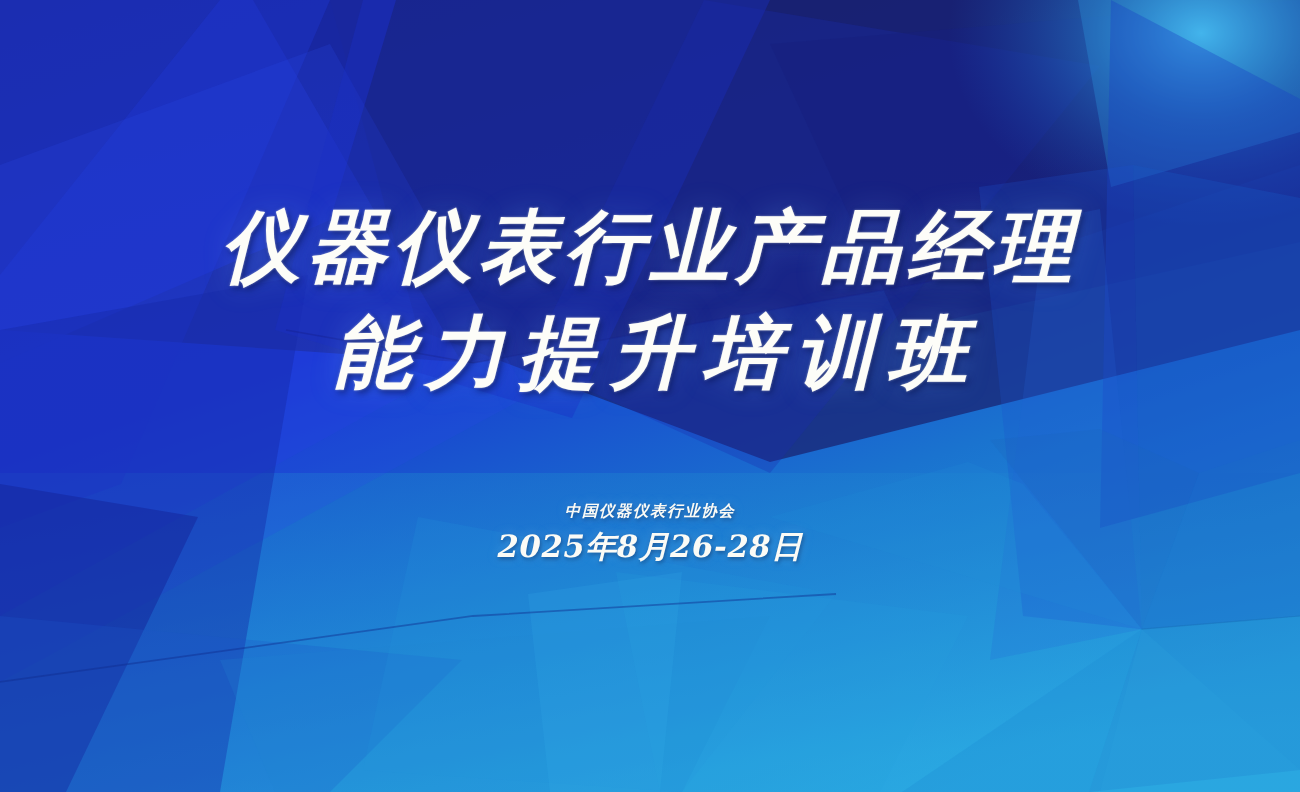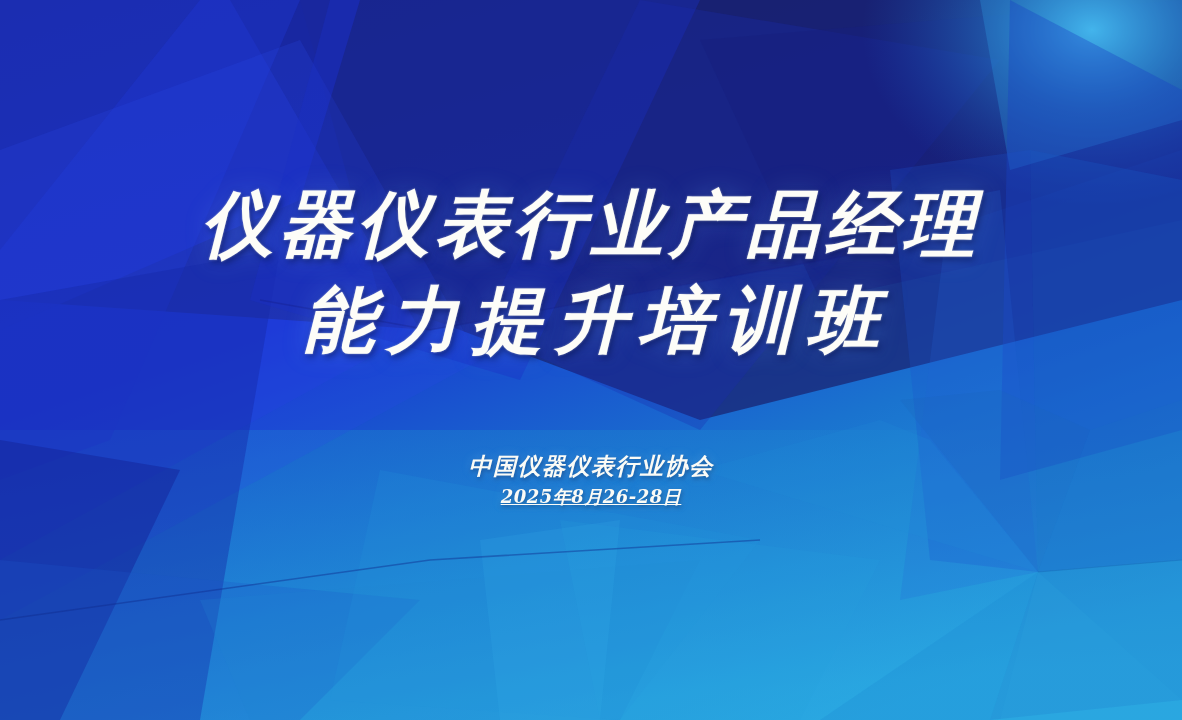--- a/index.html
+++ b/index.html
@@ -57,31 +57,30 @@
     position: absolute;
     top: 450px;
     left: 0;
     width: 1182px;
     text-align: center;
   }
   .subtitle-line {
     color: #fbfbf6;
     font-family: "DejaVu Serif", "Liberation Serif", serif;
     font-weight: 700;
-    font-size: 23px;
+    font-size: 14px;
     line-height: 31px;
     letter-spacing: 1.5px;
     font-style: italic;
     text-shadow: 1px 2px 4px rgba(7,40,95,0.55), 0 0 10px rgba(150,215,255,0.35);
     white-space: nowrap;
   }
   .subtitle-line.date {
-    font-size: 18px;
+    font-size: 28px;
     letter-spacing: 0.5px;
-    text-decoration: underline;
   }
 </style>
 </head>
 <body>
 
 <div id="banner">
 
   <svg id="bg-svg" viewBox="0 0 1182 720" preserveAspectRatio="none" aria-hidden="true">
     <defs>
       <linearGradient id="gMain" x1="0.15" y1="0" x2="0.72" y2="1">

